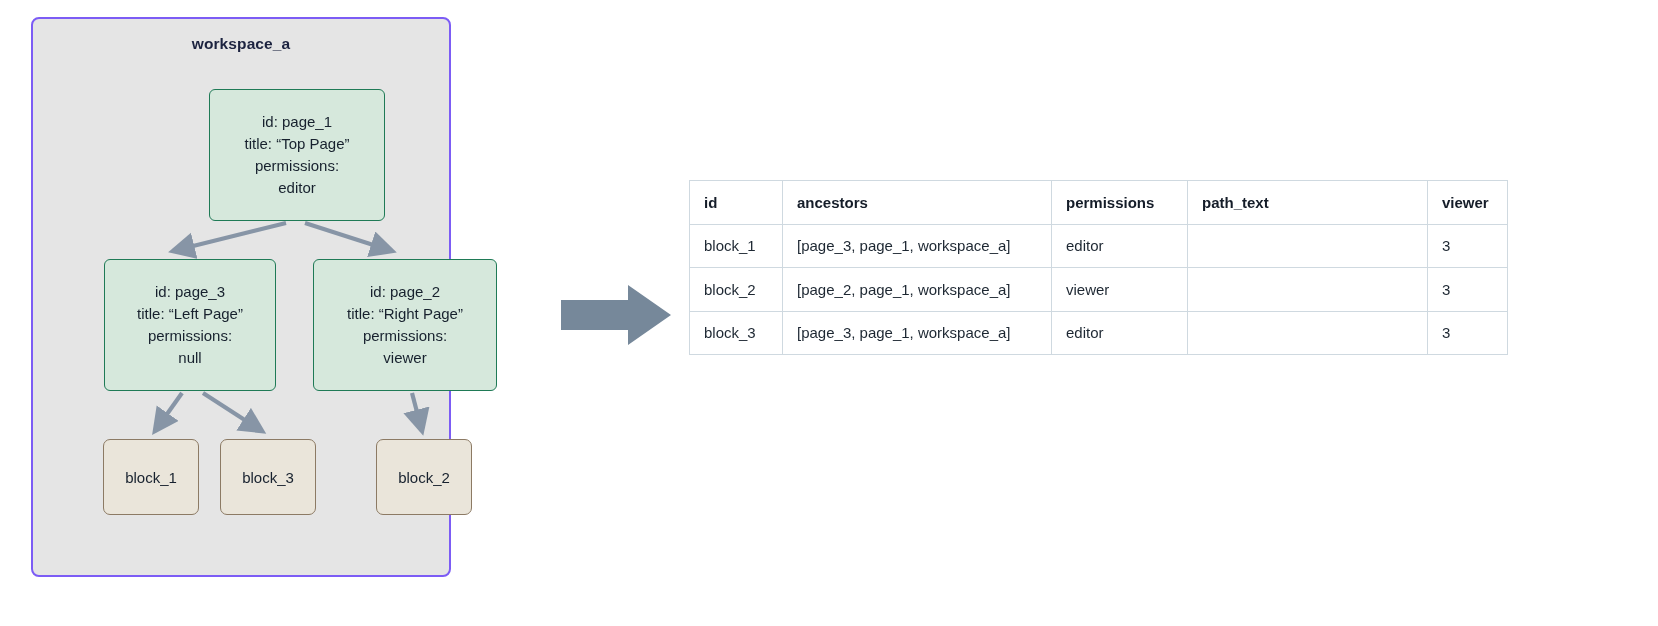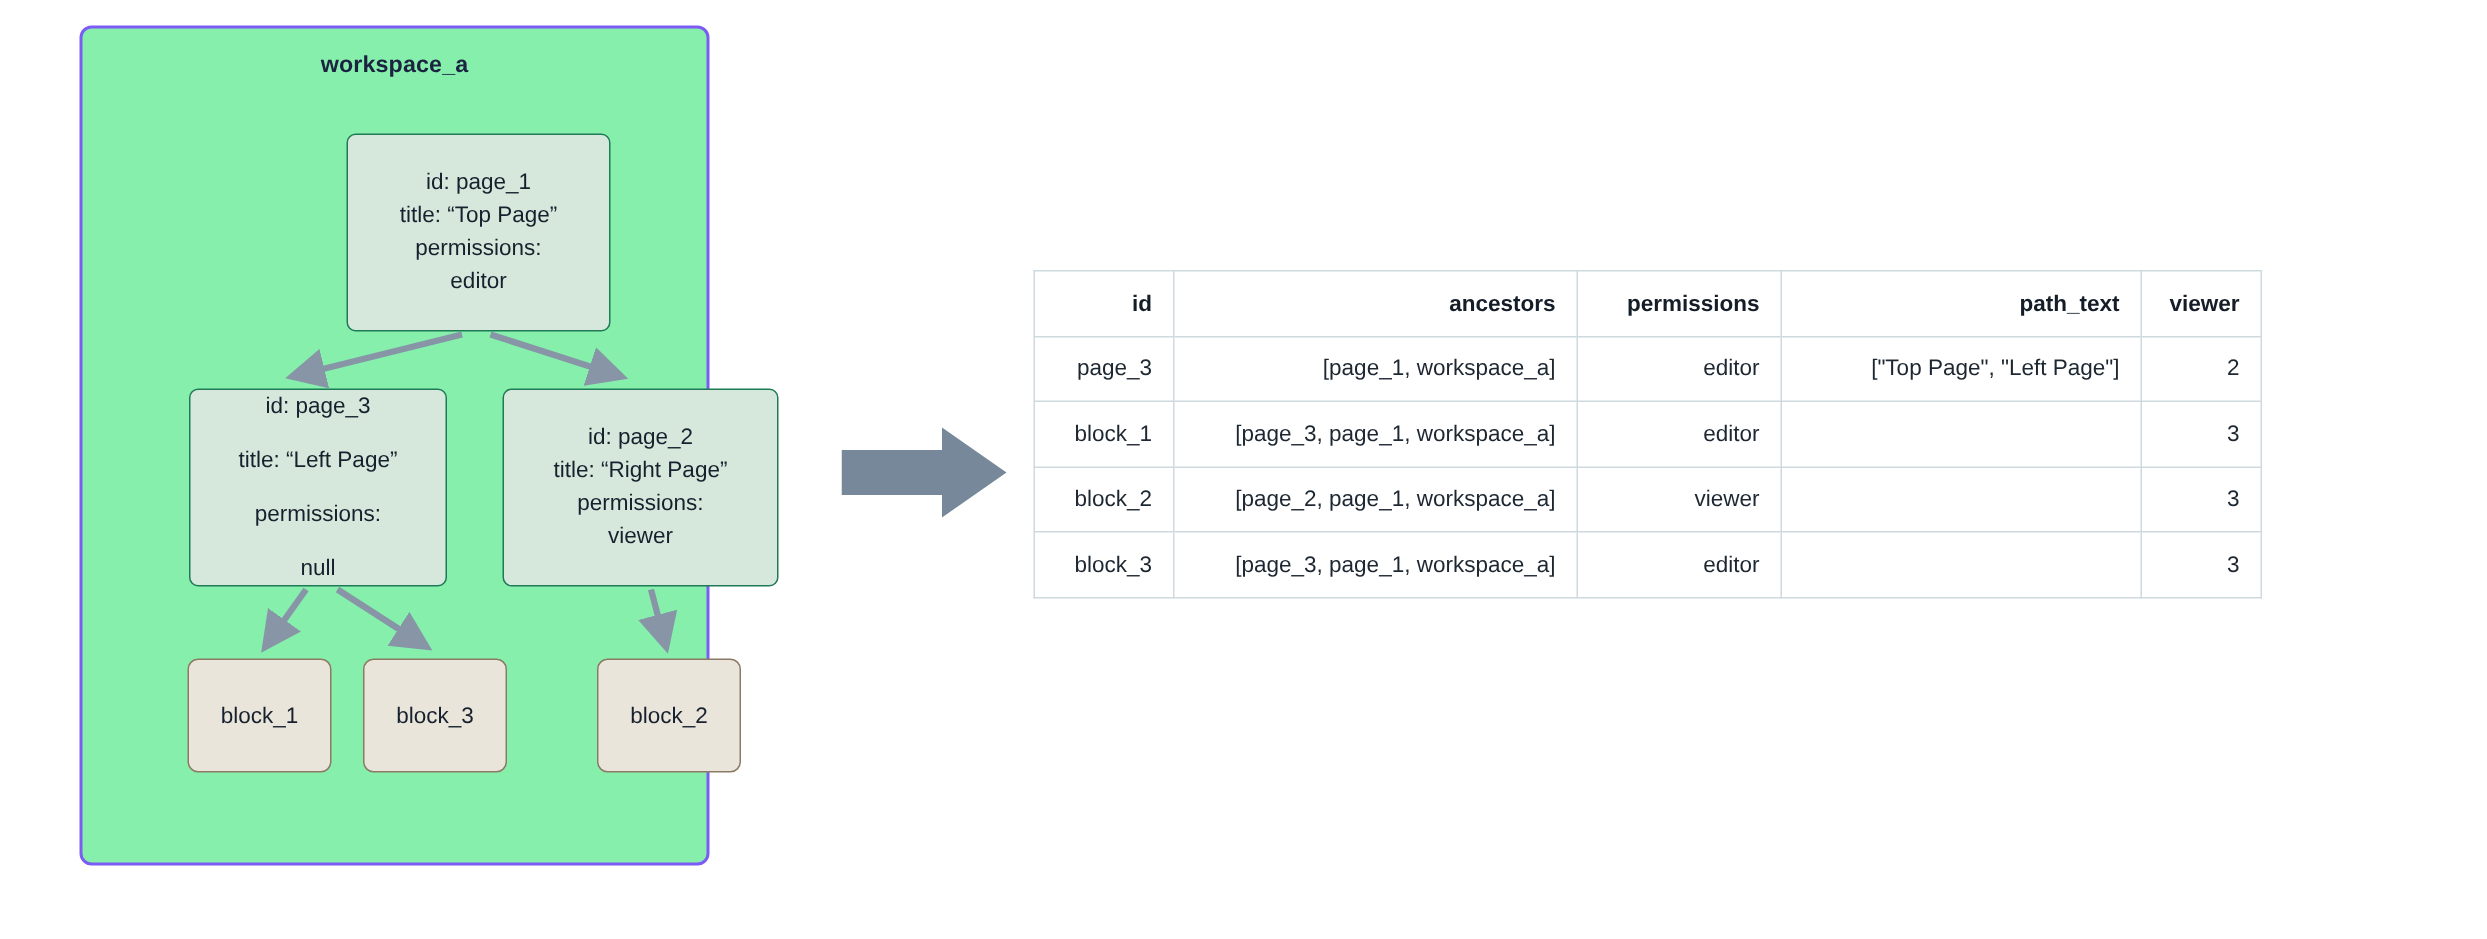--- a/index.html
+++ b/index.html
@@ -17,24 +17,23 @@
     overflow: hidden;
   }
 
   
   .workspace {
     position: absolute;
     left: 31px;
     top: 17px;
     width: 420px;
     height: 560px;
-    background: #86efac;
+    background: #e5e5e5;
     border: 2px solid #7c5cf5;
     border-radius: 8px;
-    margin-left: 22px;
   }
   .workspace-title {
     position: absolute;
     left: 0;
     top: 16px;
     width: 100%;
     text-align: center;
     font-size: 15.5px;
     font-weight: bold;
     color: #1c2340;
@@ -53,21 +52,21 @@
     justify-content: center;
     color: #17212e;
     font-size: 15px;
     line-height: 1.48;
     text-align: center;
     white-space: nowrap;
   }
   .node .ln { display: block; }
 
   #node-page1 { left: 176px; top: 70px;  width: 176px; height: 132px; }
-  #node-page3 { left: 71px;  top: 240px; width: 172px; height: 132px; justify-content: space-between; }
+  #node-page3 { left: 71px;  top: 240px; width: 172px; height: 132px; }
   #node-page2 { left: 280px; top: 240px; width: 184px; height: 132px; }
 
   .block-node {
     position: absolute;
     background: #eae5da;
     border: 1.6px solid #8c7a64;
     border-radius: 7px;
     display: flex;
     align-items: center;
     justify-content: center;
@@ -103,21 +102,21 @@
     top: 180px;
     border-collapse: collapse;
     background: #ffffff;
     font-size: 15px;
     color: #1d2732;
   }
   .result-table th, .result-table td {
     border: 1px solid #cfd9e0;
     padding: 0 14px;
     height: 43.5px;
-    text-align: right;
+    text-align: left;
     font-weight: normal;
     vertical-align: middle;
     white-space: nowrap;
   }
   .result-table th {
     font-weight: bold;
     color: #151d29;
   }
   .col-id        { width: 93px; }
   .col-ancestors { width: 269px; }
@@ -195,27 +194,20 @@
       <tr>
         <th class="col-id">id</th>
         <th class="col-ancestors">ancestors</th>
         <th class="col-perm">permissions</th>
         <th class="col-path">path_text</th>
         <th class="col-depth">viewer</th>
       </tr>
     </thead>
     <tbody>
       <tr>
-        <td>page_3</td>
-        <td>[page_1, workspace_a]</td>
-        <td>editor</td>
-        <td>["Top Page", "Left Page"]</td>
-        <td>2</td>
-      </tr>
-      <tr>
         <td>block_1</td>
         <td>[page_3, page_1, workspace_a]</td>
         <td>editor</td>
         <td></td>
         <td>3</td>
       </tr>
       <tr>
         <td>block_2</td>
         <td>[page_2, page_1, workspace_a]</td>
         <td>viewer</td>

